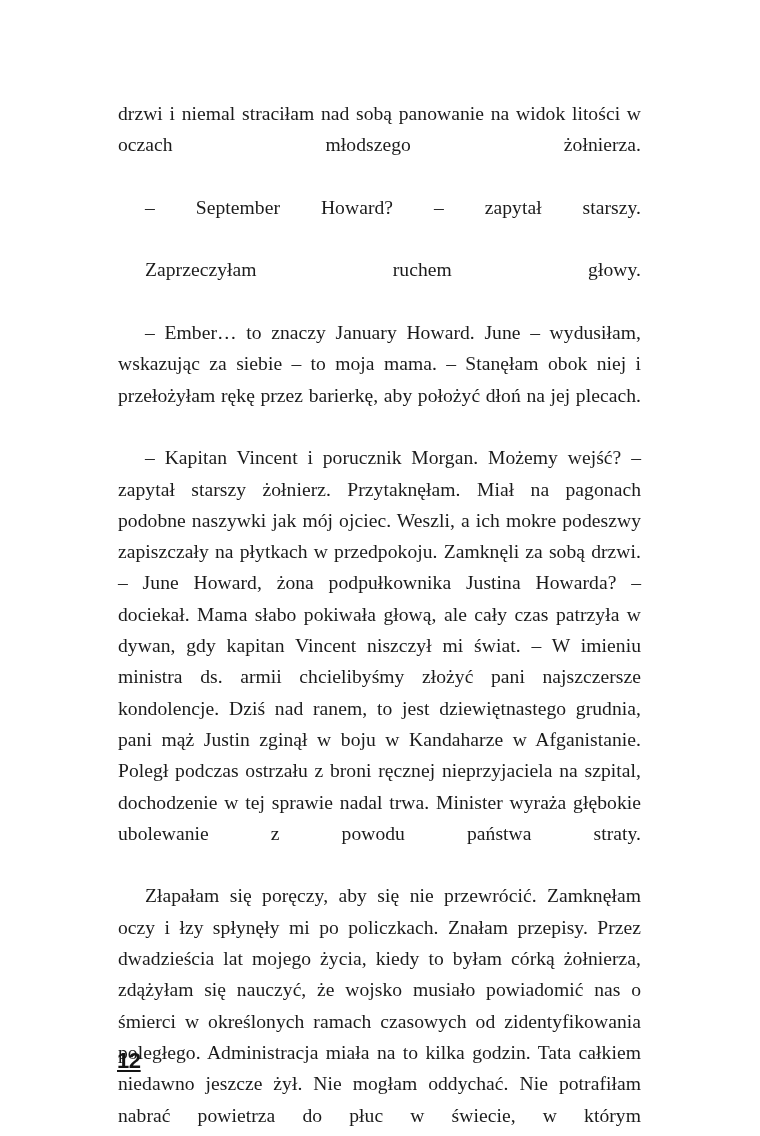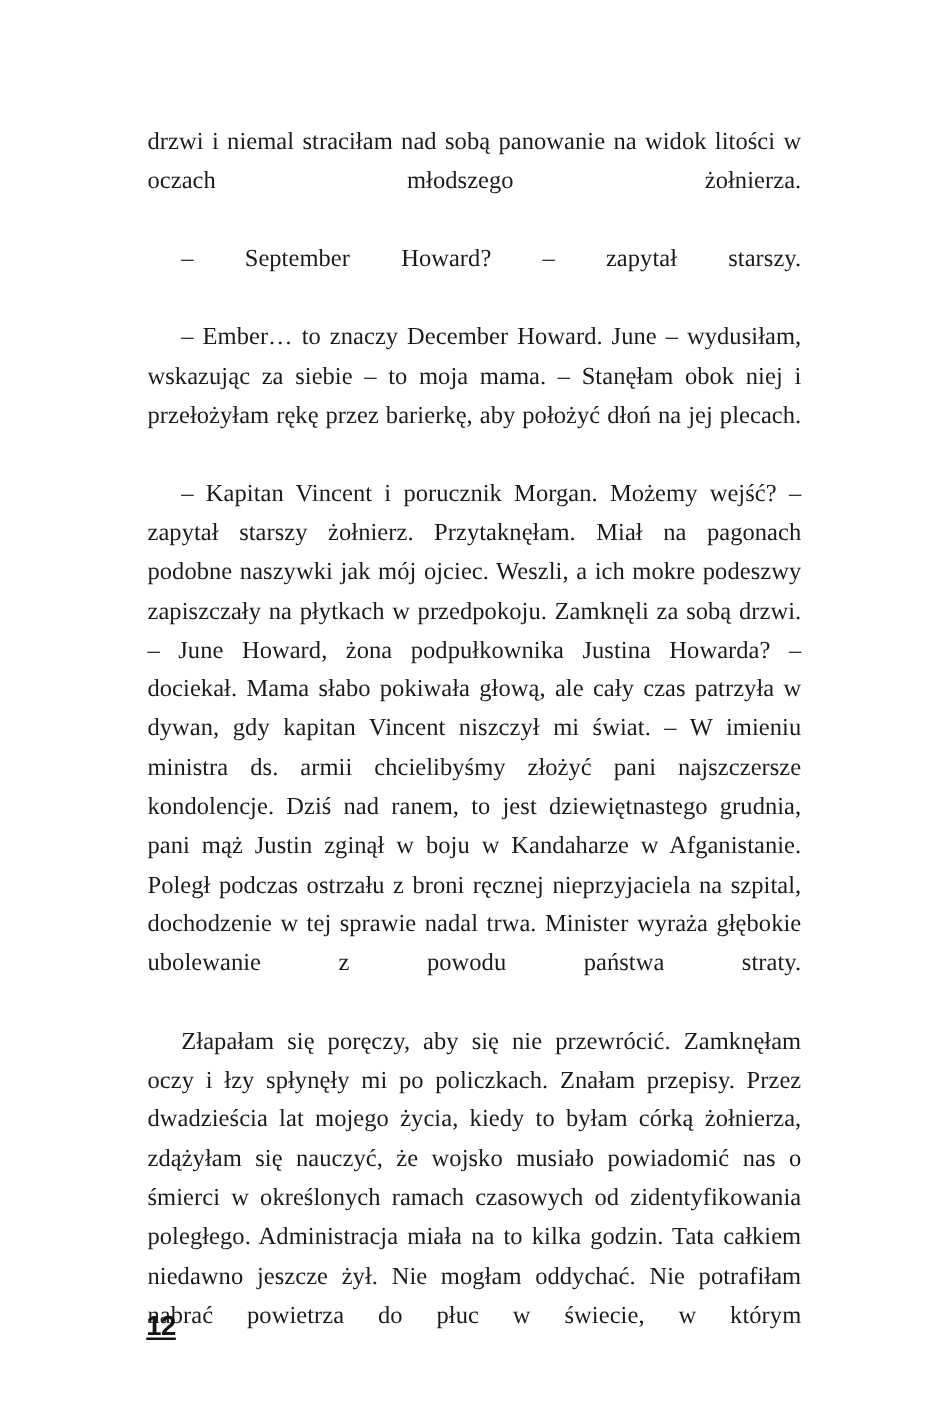--- a/index.html
+++ b/index.html
@@ -71,20 +71,21 @@
   }
 </style>
 </head>
 <body>
 
 <div id="page">
 
   <div id="text-block">
     <p class="no-indent">drzwi i niemal straciłam nad sobą panowanie na widok litości w oczach młodszego żołnierza.</p>
     <p>– September Howard? – zapytał starszy.</p>
-    <p>– Ember… to znaczy December Howard. June – wydusiłam, wskazując za siebie – to moja mama. – Stanęłam obok niej i przełożyłam rękę przez barierkę, aby położyć dłoń na jej plecach.</p>
+    <p>Zaprzeczyłam ruchem głowy.</p>
+    <p>– Ember… to znaczy January Howard. June – wydusiłam, wskazując za siebie – to moja mama. – Stanęłam obok niej i przełożyłam rękę przez barierkę, aby położyć dłoń na jej plecach.</p>
     <p>– Kapitan Vincent i porucznik Morgan. Możemy wejść? – zapytał starszy żołnierz. Przytaknęłam. Miał na pagonach podobne naszywki jak mój ojciec. Weszli, a ich mokre podeszwy zapiszczały na płytkach w przedpokoju. Zamknęli za sobą drzwi. – June Howard, żona podpułkownika Justina Howarda? – dociekał. Mama słabo pokiwała głową, ale cały czas patrzyła w dywan, gdy kapitan Vincent niszczył mi świat. – W imieniu ministra ds. armii chcielibyśmy złożyć pani najszczersze kondolencje. Dziś nad ranem, to jest dziewiętnastego grudnia, pani mąż Justin zginął w boju w Kandaharze w Afganistanie. Poległ podczas ostrzału z broni ręcznej nieprzyjaciela na szpital, dochodzenie w tej sprawie nadal trwa. Minister wyraża głębokie ubolewanie z powodu państwa straty.</p>
     <p>Złapałam się poręczy, aby się nie przewrócić. Zamknęłam oczy i łzy spłynęły mi po policzkach. Znałam przepisy. Przez dwadzieścia lat mojego życia, kiedy to byłam córką żołnierza, zdążyłam się nauczyć, że wojsko musiało powiadomić nas o śmierci w określonych ramach czasowych od zidentyfikowania poległego. Administracja miała na to kilka godzin. Tata całkiem niedawno jeszcze żył. Nie mogłam oddychać. Nie potrafiłam nabrać powietrza do płuc w świecie, w którym</p>
   </div>
 
   <div id="page-number">12</div>
 
 </div>
 
 </body></html>

